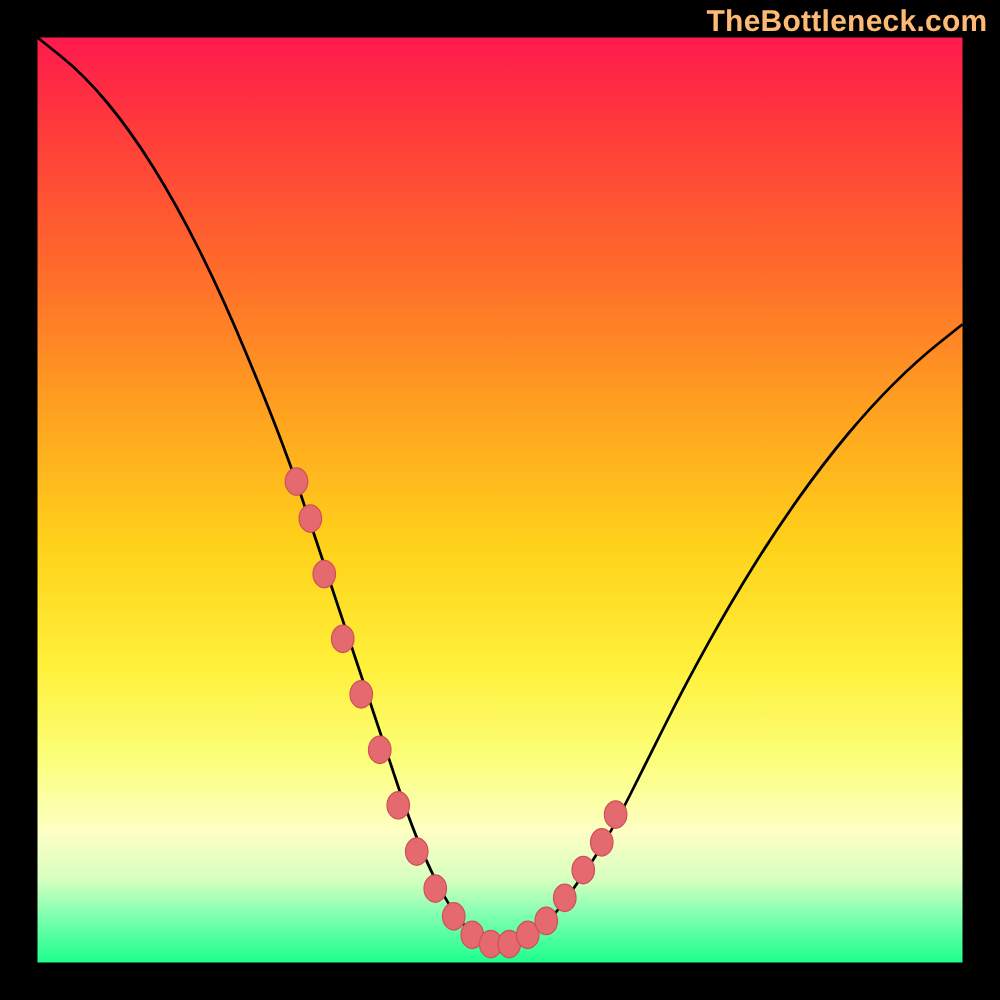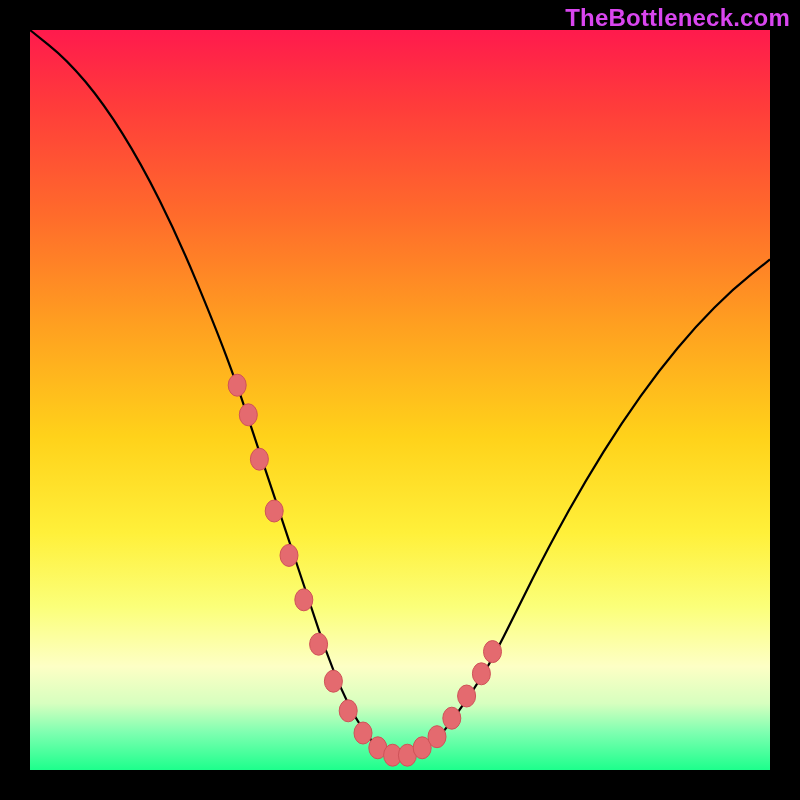--- a/index.html
+++ b/index.html
@@ -30,21 +30,21 @@
       #1dff8c 100%
     );
   }
   .watermark {
     position: absolute;
     top: 4px;
     right: 10px;
     font-family: Arial, Helvetica, sans-serif;
     font-size: 24px;
     font-weight: 600;
-    color: #d946ef;
+    color: #fdba74;
     letter-spacing: 0.2px;
     user-select: none;
   }
   svg.curve {
     position: absolute;
     left: 0; top: 0;
     width: 100%; height: 100%;
     overflow: visible;
   }
   .curve path.line {

